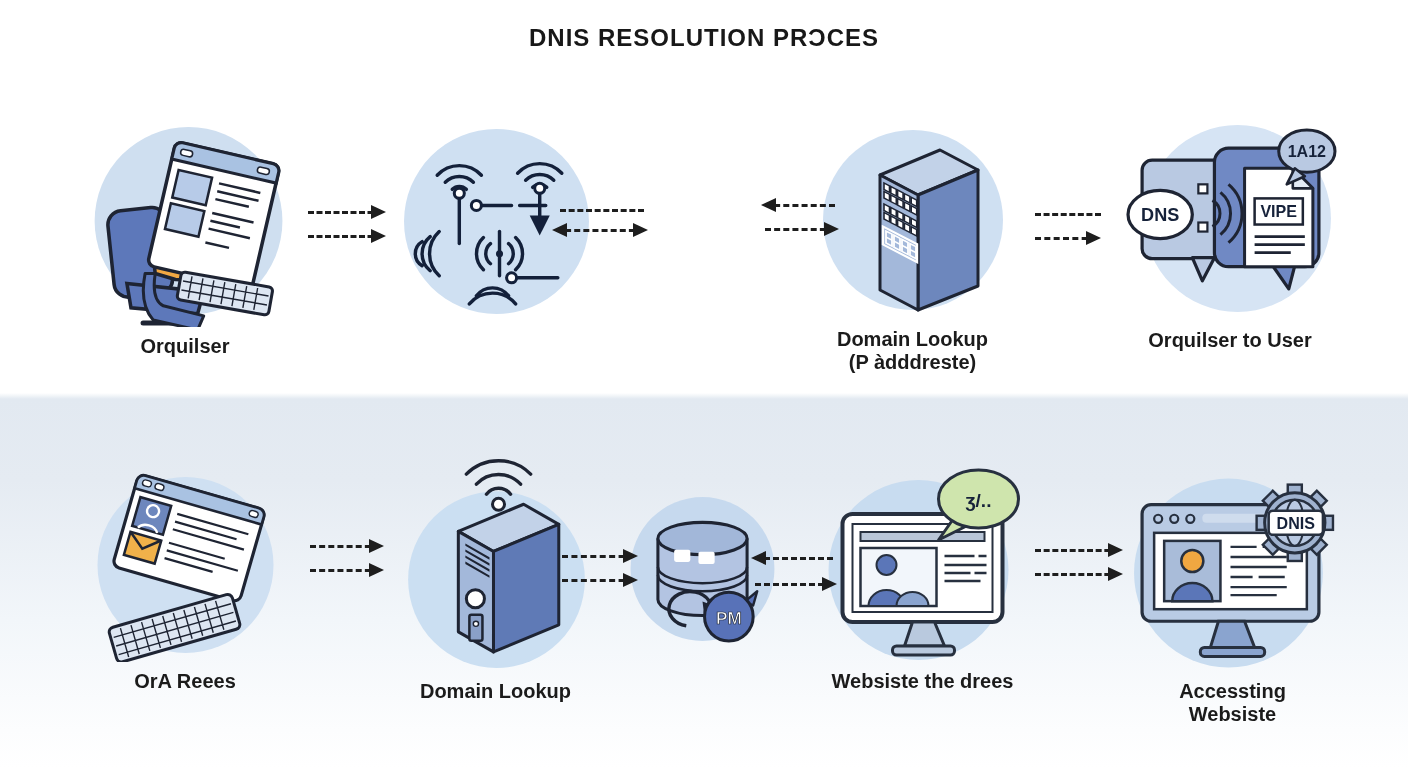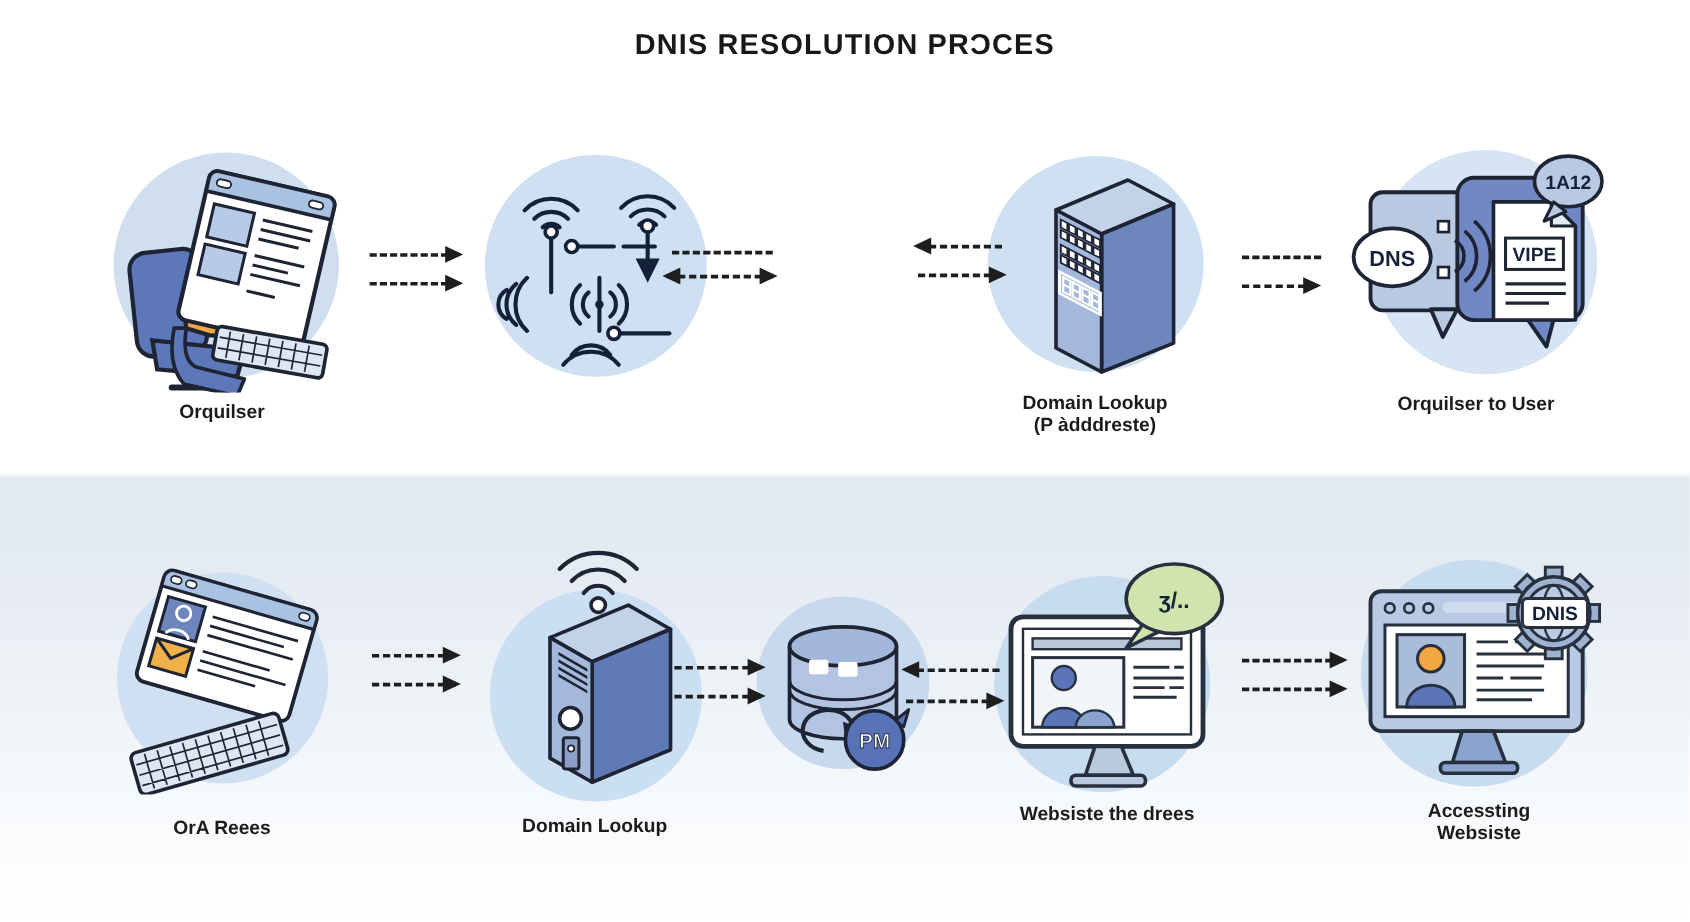--- a/index.html
+++ b/index.html
@@ -8,21 +8,21 @@
   #stage {
     position:relative; width:1408px; height:768px; overflow:hidden;
     background:linear-gradient(180deg,#ffffff 0px,#ffffff 393px,#e2e9f1 399px,#e5ebf2 480px,#f2f6fa 620px,#fcfdfe 730px,#ffffff 768px);
   }
   #title {
     position:absolute; top:24px; left:0; right:0; text-align:center;
     font-size:24px; font-weight:800; letter-spacing:1px; color:#181818;
   }
   .step { position:absolute; display:flex; flex-direction:column; align-items:center; }
   .cap {
-    margin-top:8px; font-size:16px; font-weight:700; color:#1b1b1b;
+    margin-top:8px; font-size:20px; font-weight:700; color:#1b1b1b;
     text-align:center; white-space:pre-line; line-height:1.15;
   }
   .dash { position:absolute; border-top:3px dashed #1e1e1e; }
   .dash.ar::after {
     content:""; position:absolute; right:-4px; top:-9px; width:0; height:0;
     border-left:15px solid #1e1e1e; border-top:7.5px solid transparent; border-bottom:7.5px solid transparent;
   }
   .dash.al::before {
     content:""; position:absolute; left:-4px; top:-9px; width:0; height:0;
     border-right:15px solid #1e1e1e; border-top:7.5px solid transparent; border-bottom:7.5px solid transparent;
@@ -169,21 +169,21 @@
         <text x="184" y="39" text-anchor="middle" font-size="16" font-weight="700" fill="#16223a">1A12</text>
       </g>
       <g>
         <ellipse cx="38" cy="96" rx="32" ry="24" fill="#ffffff" stroke="#1e2433" stroke-width="3.2"></ellipse>
         <text x="38" y="103" text-anchor="middle" font-size="18" font-weight="700" fill="#16223a">DNS</text>
       </g>
     </svg>
     <div class="cap">Orquilser to User</div>
   </div>
 
-  <div class="step" style="left:70px; top:472px; width:230px;gap:12px;">
+  <div class="step" style="left:70px; top:472px; width:230px;">
     <svg width="186" height="190" viewBox="0 0 185 190">
       <circle cx="93" cy="93" r="88" fill="#cfe0f2"></circle>
       <g transform="rotate(16 95 75)">
         <rect x="28" y="18" width="132" height="96" rx="7" fill="#ffffff" stroke="#1e2433" stroke-width="3.2"></rect>
         <path d="M28,33 h132 M28,25 a7,7 0 0 1 7,-7 h118 a7,7 0 0 1 7,7 v8 h-132 Z" fill="#a9c2e2" stroke="#1e2433" stroke-width="2.6"></path>
         <rect x="34" y="22" width="9" height="6" rx="3" fill="#ffffff" stroke="#1e2433" stroke-width="1.4"></rect>
         <rect x="47" y="22" width="9" height="6" rx="3" fill="#ffffff" stroke="#1e2433" stroke-width="1.4"></rect>
         <rect x="145" y="22" width="9" height="6" rx="3" fill="#ffffff" stroke="#1e2433" stroke-width="1.4"></rect>
         <rect x="36" y="40" width="32" height="30" fill="#6d87bd" stroke="#1e2433" stroke-width="2.5"></rect>
         <circle cx="52" cy="50" r="6" fill="none" stroke="#ffffff" stroke-width="2.4"></circle>
@@ -255,21 +255,21 @@
       </g>
       <g>
         <path d="M132,58 L118,78 L146,64 Z" fill="#cfe5ad" stroke="#27303f" stroke-width="3" stroke-linejoin="round"></path>
         <ellipse cx="158" cy="37" rx="40" ry="29" fill="#cfe5ad" stroke="#27303f" stroke-width="3"></ellipse>
         <text x="158" y="45" text-anchor="middle" font-size="19" font-weight="700" fill="#16223a">ʒ/..</text>
       </g>
     </svg>
     <div class="cap">Websiste the drees</div>
   </div>
 
-  <div class="step" style="left:1120px; top:448px; width:225px;">
+  <div class="step" style="left:1120px; top:460px; width:225px;">
     <svg width="213" height="212" viewBox="0 0 212 210">
       <circle cx="102" cy="112" r="94" fill="#c8dcf0"></circle>
       <g>
         <rect x="16" y="44" width="176" height="116" rx="9" fill="#b9cbe4" stroke="#27303f" stroke-width="3.2"></rect>
         <circle cx="32" cy="58" r="4" fill="none" stroke="#27303f" stroke-width="2.2"></circle>
         <circle cx="48" cy="58" r="4" fill="none" stroke="#27303f" stroke-width="2.2"></circle>
         <circle cx="64" cy="58" r="4" fill="none" stroke="#27303f" stroke-width="2.2"></circle>
         <rect x="76" y="53" width="104" height="9" rx="4" fill="#cfdced"></rect>
         <rect x="28" y="72" width="152" height="76" fill="#ffffff" stroke="#27303f" stroke-width="2.5"></rect>
         <rect x="38" y="80" width="56" height="60" fill="#a9bcd9" stroke="#27303f" stroke-width="2.5"></rect>

